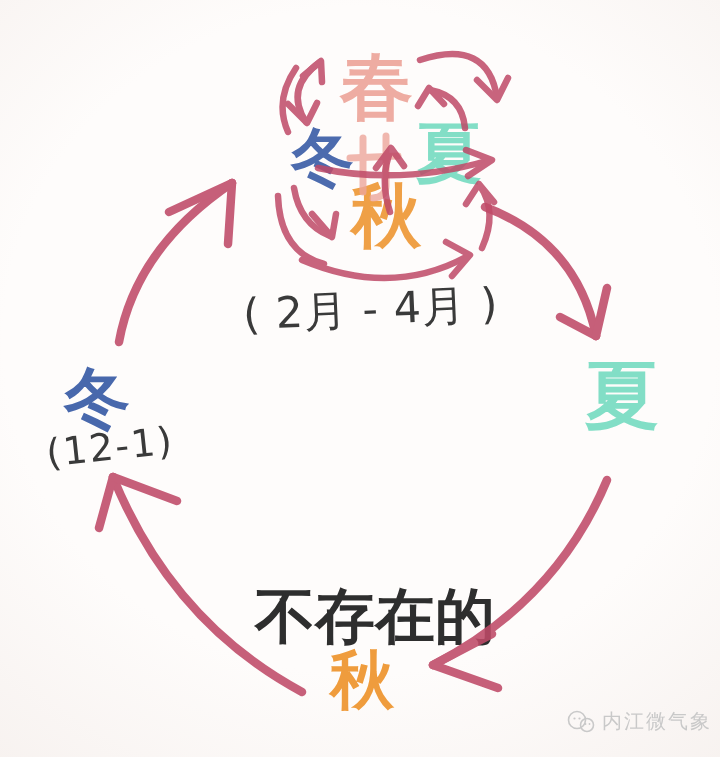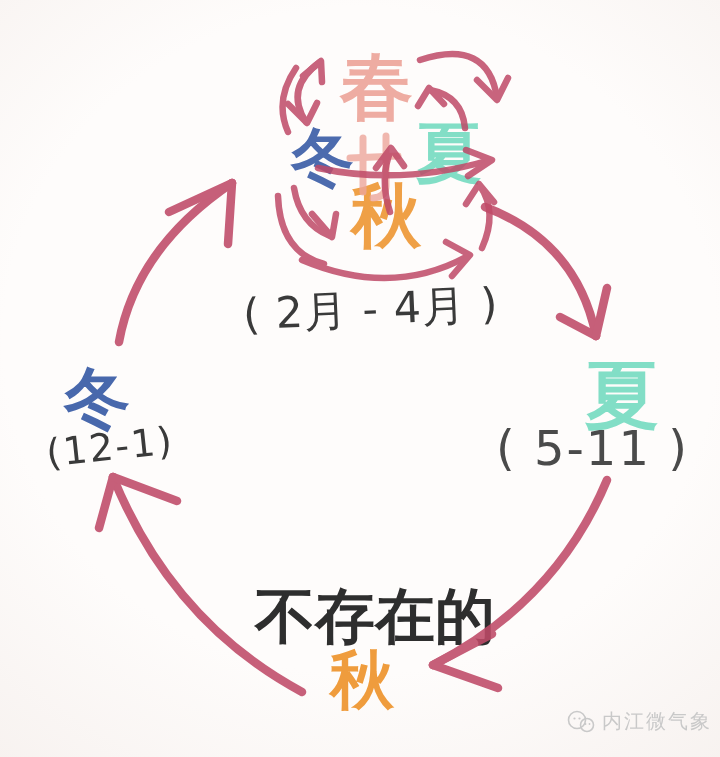--- a/index.html
+++ b/index.html
@@ -95,21 +95,20 @@
 
 <div class="stage">
 
   <div class="label cluster-spring">春</div>
   <div class="label cluster-winter">冬</div>
   <div class="label cluster-summer">夏</div>
   <div class="label cluster-autumn">秋</div>
   <div class="label cluster-period">( 2月 - 4月 )</div>
 
   <div class="label summer-label">夏</div>
-  <div class="label summer-period">( 5-11 )</div>
 
   <div class="label winter-label">冬</div>
   <div class="label winter-period">(12-1)</div>
 
   <div class="label autumn-caption">不存在的</div>
   <div class="label autumn-label">秋</div>
 
   <svg class="arrows-svg" width="720" height="757" viewBox="0 0 720 757" aria-hidden="true">
 
     <g class="spring-strokes">

